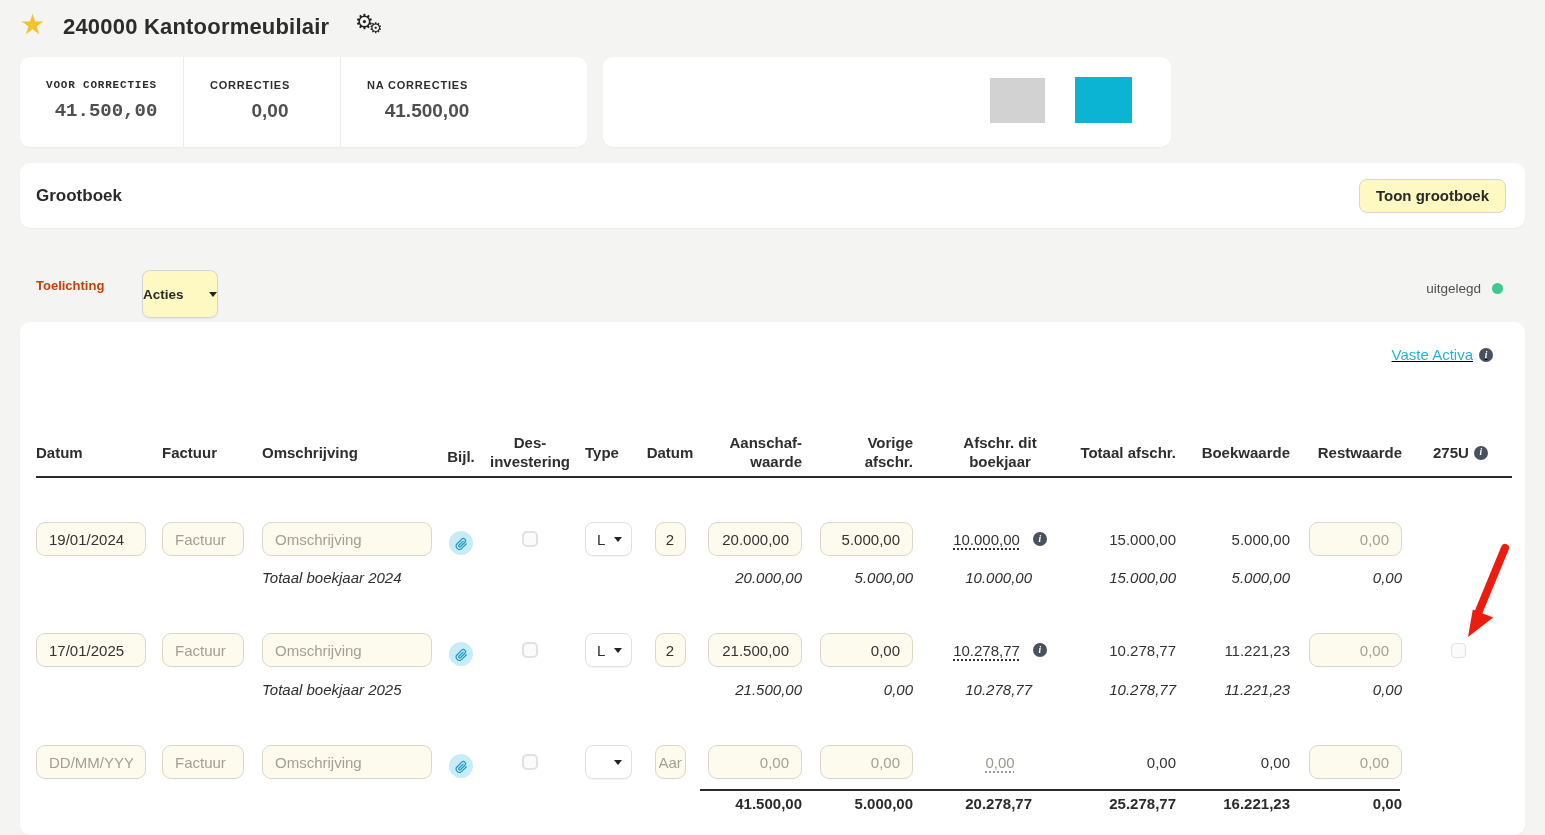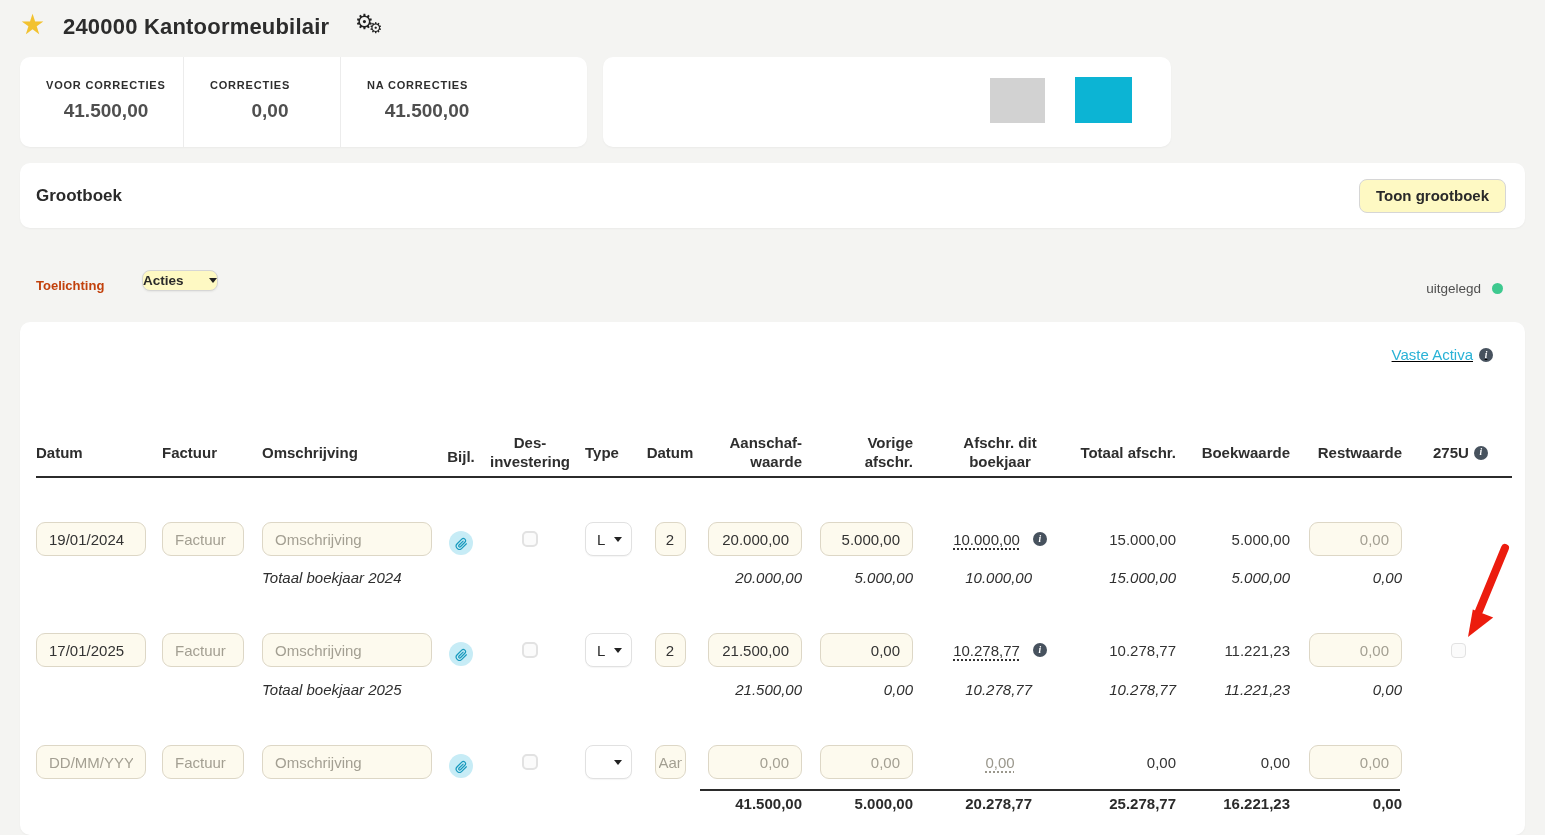--- a/index.html
+++ b/index.html
@@ -11,39 +11,39 @@
   .star { position:absolute; left:20px; top:8px; font-size:28px; color:#f2c230; cursor:pointer; }
   .page-title { position:absolute; left:63px; top:14px; font-size:22px; font-weight:700; color:#2c2c2c; letter-spacing:.2px; }
   .gears { position:absolute; left:355px; top:10px; width:40px; height:32px; color:#222; cursor:pointer; }
   .gear-big { position:absolute; left:0; top:0; font-size:21px; }
   .gear-small { position:absolute; left:14px; top:9px; font-size:15px; }
 
   
   .card { background:#fff; border-radius:10px; box-shadow:0 1px 2px rgba(0,0,0,.04); }
   .sum-card { position:absolute; left:20px; top:57px; width:567px; height:90px; display:flex; }
   .sum-col { padding:22px 0 0 26px; }
-  .sum-col.b1 { width:164px; border-right:1px solid #ececec; }
+  .sum-col.b1 { width:164px; border-right:1px solid #ececec;font-family:Liberation Mono, monospace; }
   .sum-col.b2 { width:157px; border-right:1px solid #ececec; }
   .sum-col.b3 { width:246px; }
   .sum-label { font-size:11px; font-weight:700; letter-spacing:.8px; color:#2e2e2e; }
   .sum-value { margin-top:9px; font-size:19px; font-weight:600; color:#4f4f4f; text-align:center; width:120px; }
 
   .sq-card { position:absolute; left:603px; top:57px; width:568px; height:90px; }
   .sq { position:absolute; }
   .sq-gray { left:387px; top:21px; width:55px; height:45px; background:#d2d2d2; }
   .sq-cyan { left:472px; top:20px; width:57px; height:46px; background:#0cb4d4; }
 
   .gb-card { position:absolute; left:20px; top:163px; width:1505px; height:65px; display:flex; align-items:center; justify-content:space-between; padding:0 19px 0 16px; }
   .gb-title { font-size:17px; font-weight:700; color:#2a2a2a; }
   .btn { background:#fef9c3; border:1px solid #d6d6d6; border-radius:8px; cursor:pointer; font-family:inherit; }
   .gb-btn { height:34px; padding:0 16px; font-size:15px; font-weight:700; color:#2a2a2a; }
 
   
   .toe-title { position:absolute; left:36px; top:278px; font-size:13px; font-weight:700; color:#c2410c; }
-  .acties-btn { position:absolute; left:142px; top:270px; width:76px; height:21px; display:flex; align-items:center; justify-content:space-between; gap:11px; font-size:13.5px; font-weight:600; color:#2a2a2a; box-shadow:0 1px 2px rgba(0,0,0,.06); }
+  .acties-btn { position:absolute; left:142px; top:270px; width:76px; height:48px; display:flex; align-items:center; justify-content:space-between; gap:11px; font-size:13.5px; font-weight:600; color:#2a2a2a; box-shadow:0 1px 2px rgba(0,0,0,.06); }
   .caret { width:0; height:0; border-left:4px solid transparent; border-right:4px solid transparent; border-top:5px solid #222; }
   .status-wrap { position:absolute; top:281px; right:42px; display:flex; align-items:center; gap:11px; }
   .status-text { font-size:13.5px; color:#4f4f4f; }
   .status-dot { width:11px; height:11px; border-radius:50%; background:#3ec98f; }
 
   
   .table-card { position:absolute; left:20px; top:322px; width:1505px; height:513px; }
   .va-row { position:absolute; top:24px; right:32px; display:flex; align-items:center; gap:6px;text-decoration:underline; }
   .va-link { font-size:15px; color:#29b2d6; cursor:pointer; }
   .info-badge { display:inline-flex; align-items:center; justify-content:center; width:14px; height:14px; border-radius:50%; background:#47525e; color:#fff; font-size:9.5px; font-weight:700; font-style:italic; font-family:"Liberation Serif", serif; cursor:pointer; }

